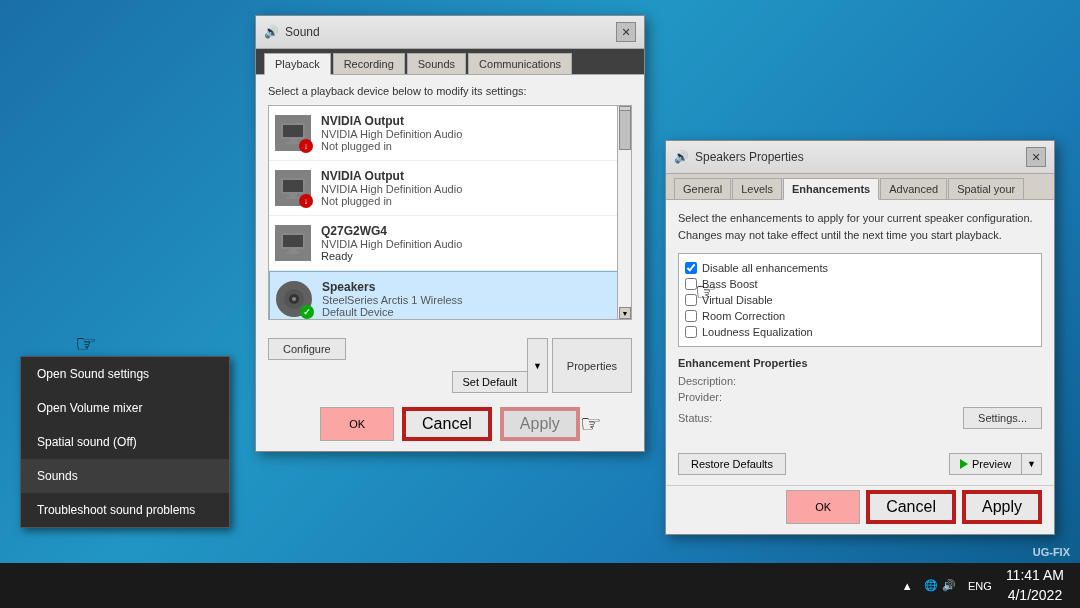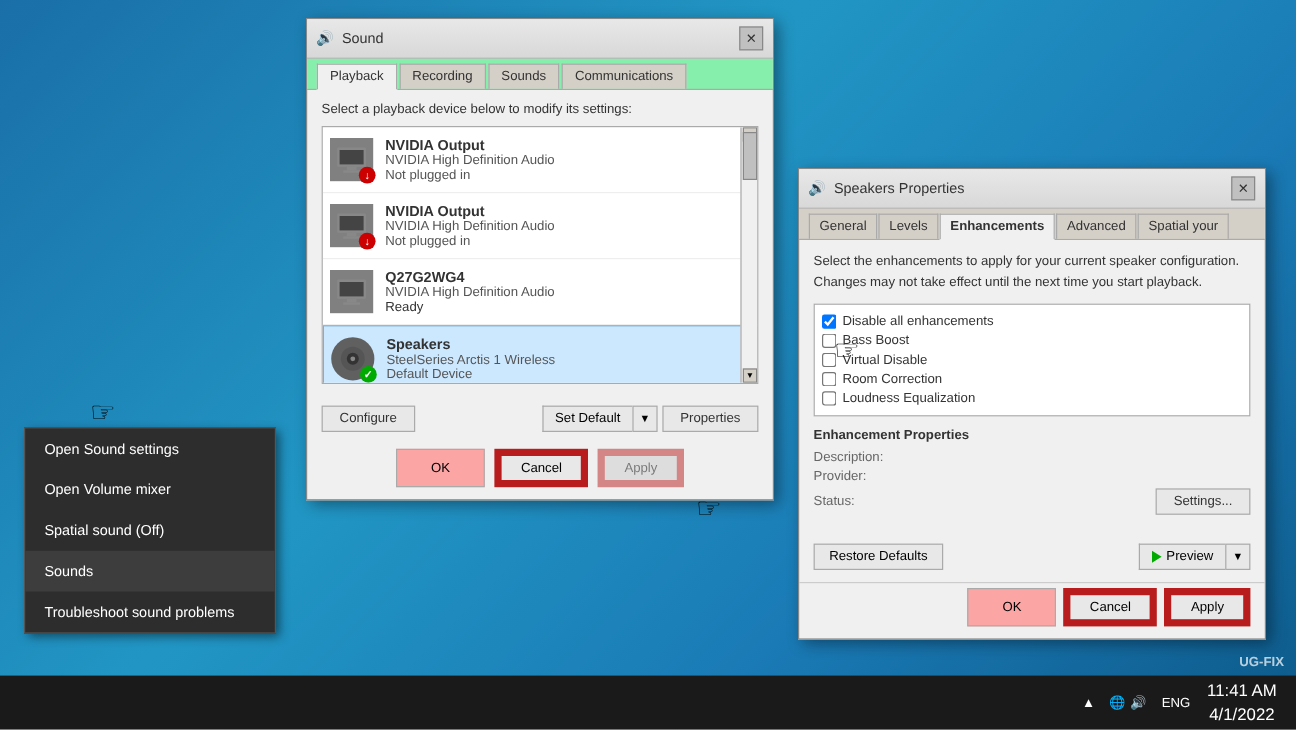--- a/index.html
+++ b/index.html
@@ -104,21 +104,21 @@
       border: 1px solid #888;
       cursor: pointer;
       display: flex;
       align-items: center;
       justify-content: center;
       font-size: 11px;
       color: #333;
     }
     .dialog-tabs {
       display: flex;
-      background: #86efac;
+      background: #404040;
       padding: 4px 8px 0;
       gap: 2px;
       border-bottom: 1px solid #aaa;
     }
     .dialog-tab {
       padding: 4px 10px;
       background: #d4d0c8;
       border: 1px solid #aaa;
       border-bottom: none;
       cursor: pointer;
@@ -246,20 +246,21 @@
     .btn-split {
       display: flex;
     }
     .btn-split .btn-main {
       padding: 4px 10px;
       background: #e8e8e8;
       border: 1px solid #aaa;
       border-right: none;
       cursor: pointer;
       font-size: 11px;
+      margin-top: 33px;
     }
     .btn-split .btn-arrow {
       padding: 4px 5px;
       background: #e8e8e8;
       border: 1px solid #aaa;
       cursor: pointer;
       font-size: 9px;
     }
     .dialog-footer {
       padding: 6px 12px 10px;
@@ -270,23 +271,23 @@
     .btn-ok {
       padding: 4px 28px;
       background: #fca5a5;
       border: 1px solid #aaa;
       cursor: pointer;
       font-size: 11px;
     }
     .btn-cancel {
       padding: 4px 16px;
       background: #e8e8e8;
-      border: 6px solid #b91c1c;
-      cursor: pointer;
-      font-size: 11px;
+      border: 4px solid #b91c1c;
+      cursor: pointer;
+      font-size: 16px;
     }
 
     
     .device-badge {
       position: relative;
     }
     .badge-check {
       position: absolute;
       bottom: -2px;
       right: -2px;

